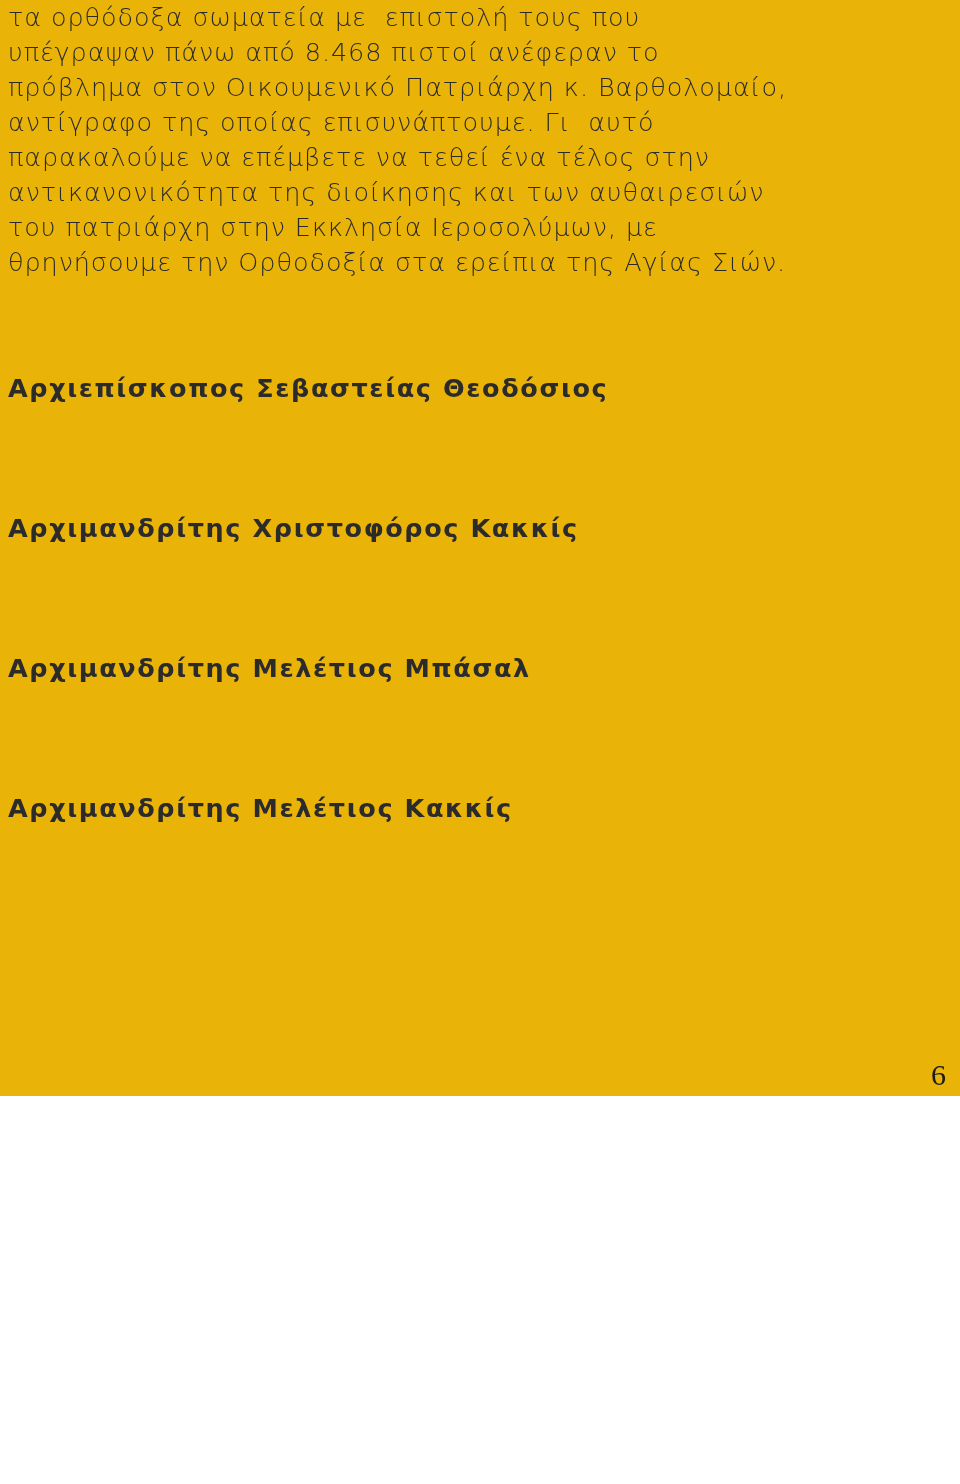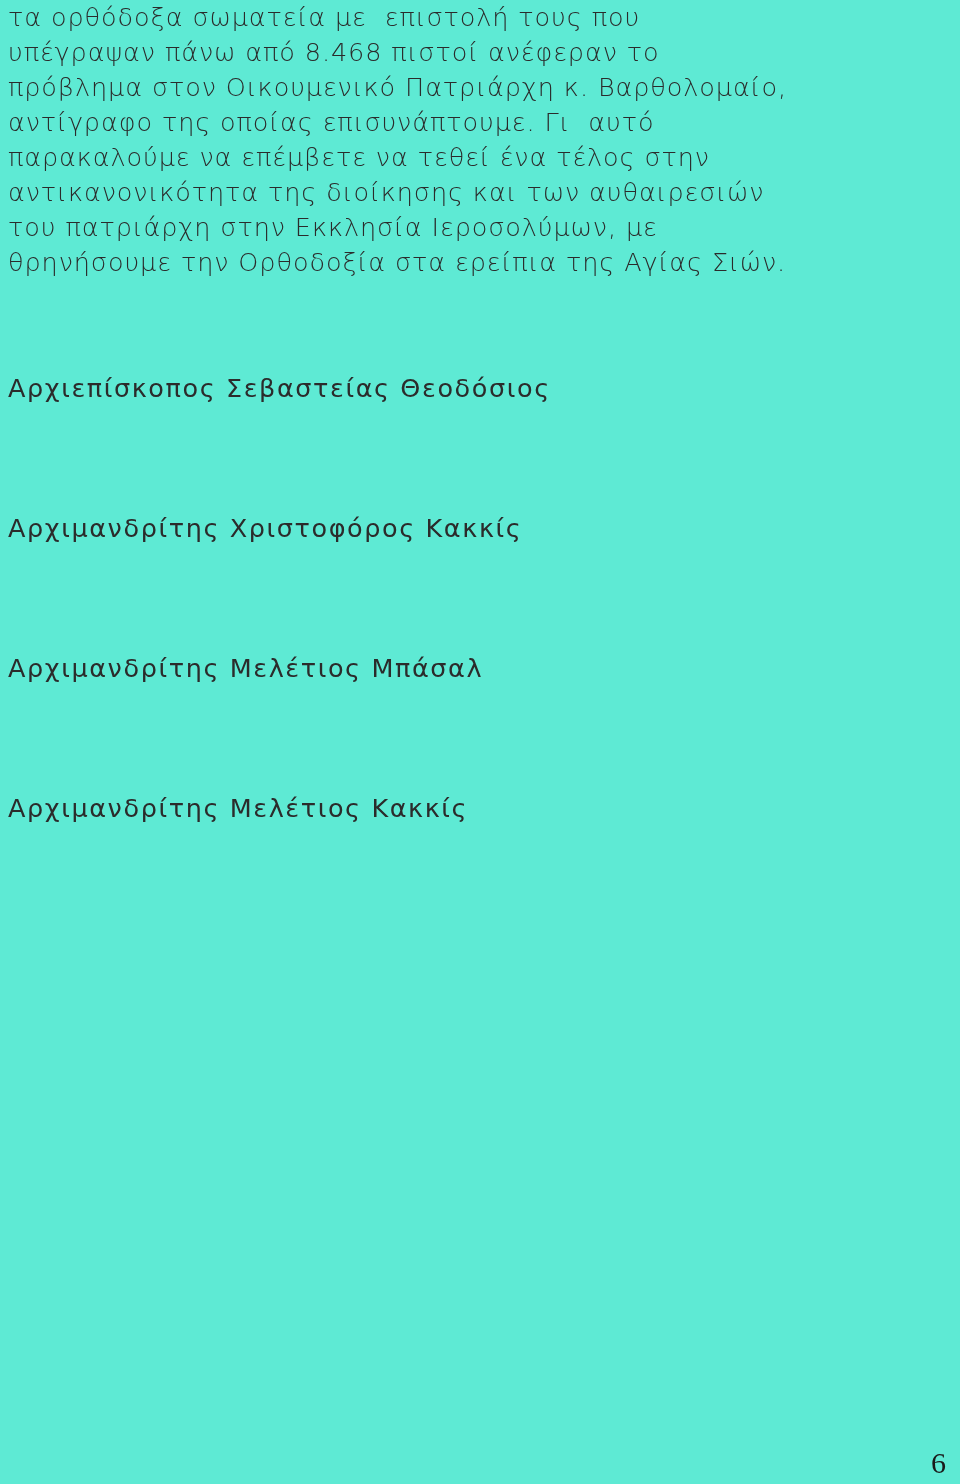--- a/index.html
+++ b/index.html
@@ -4,22 +4,22 @@
 <title>Document Page</title>
 <style>
   html, body {
     margin: 0;
     padding: 0;
     background: #ffffff;
   }
   .page {
     position: relative;
     width: 960px;
-    height: 1484px;
-    background: #5eead4;
+    height: 1096px;
+    background: #eab308;
     overflow: hidden;
     font-family: "DejaVu Sans", sans-serif;
   }
 
   
   .body-text {
     position: absolute;
     left: 8px;
     top: 0px;
     width: 944px;
@@ -45,21 +45,21 @@
   }
   .sig-line {
     display: block;
     height: 140px;
     line-height: 32px;
     font-size: 25.5px;
     color: #2b2b2b;
     letter-spacing: 1.6px;
     white-space: pre;
     font-family: "DejaVu Sans", sans-serif;
-    font-weight: 400;
+    font-weight: 700;
   }
 
   
   .page-number {
     position: absolute;
     right: 14px;
     bottom: 6px;
     font-family: "Liberation Serif", serif;
     font-size: 30px;
     color: #1a1a1a;

